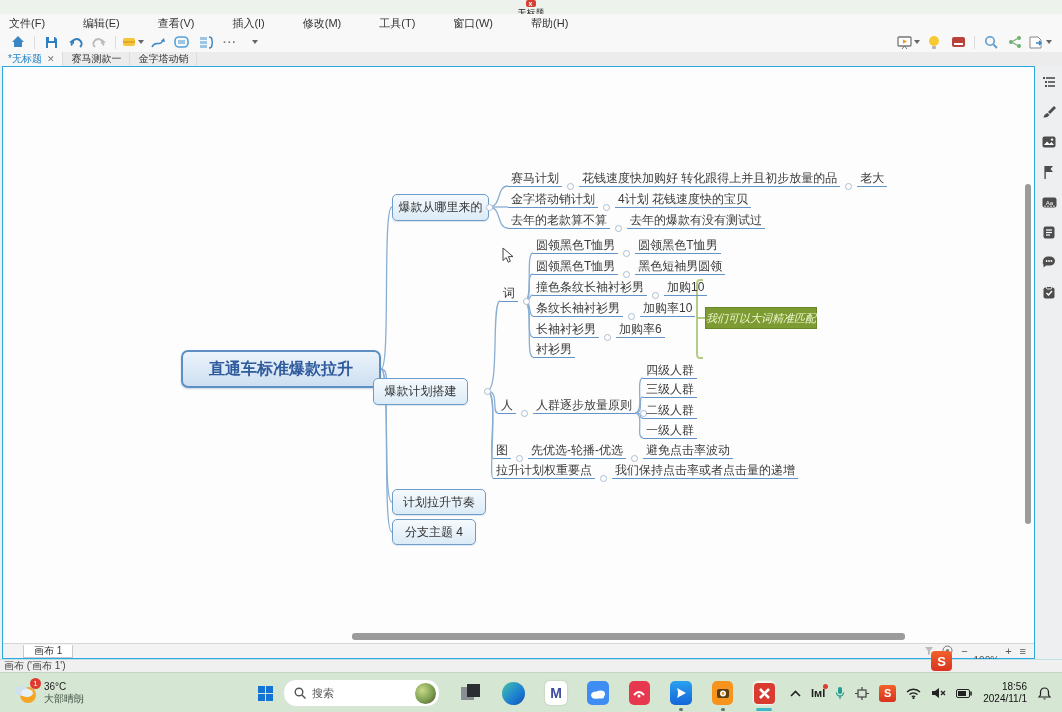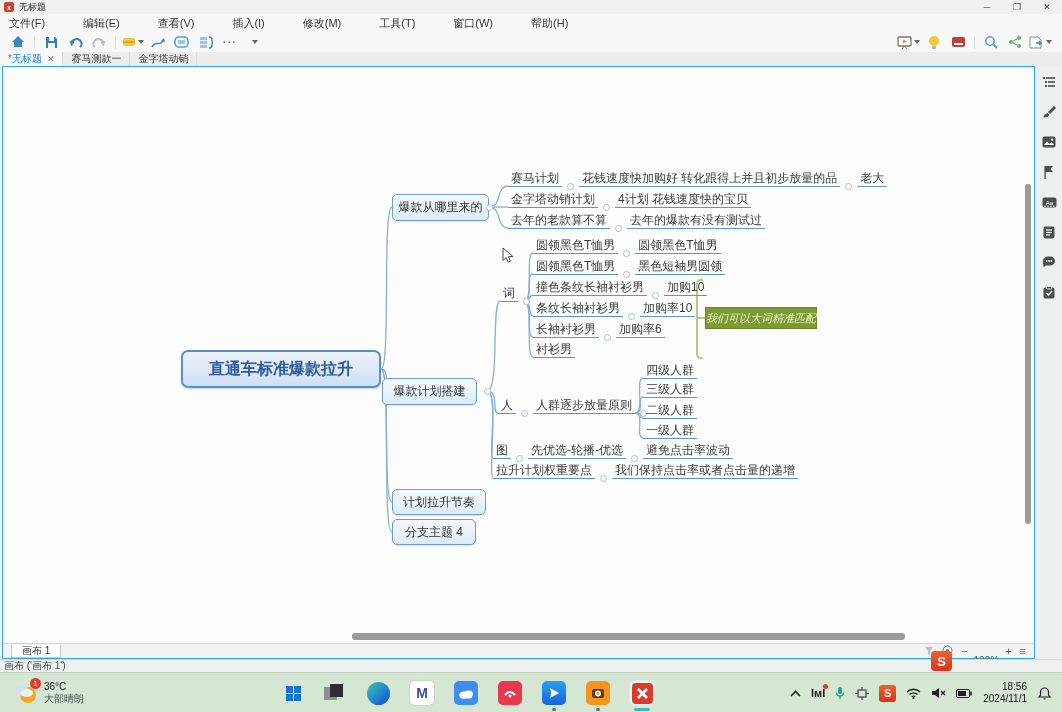--- a/index.html
+++ b/index.html
@@ -1,20 +1,20 @@
 <!DOCTYPE html>
 <html><head>
 <meta charset="utf-8">
 <style>
   html,body{margin:0;padding:0;background:#888;}
   .app{position:relative;width:1062px;height:712px;overflow:hidden;background:#f0f0f0;
        font-family:"Liberation Sans",sans-serif;color:#333;-webkit-font-smoothing:antialiased;}
   
   .titlebar{position:absolute;left:0;top:0;width:1062px;height:14px;background:#edf2ec;
-            display:flex;align-items:center;font-size:9px;color:#222;}
+            display:flex;align-items:center;font-size:9px;color:#222;flex-direction:column;}
   .titlebar .appicon{width:10px;height:10px;border-radius:2px;background:#d43f33;margin:0 5px 0 4px;
             display:flex;align-items:center;justify-content:center;color:#fff;font-size:7px;font-weight:bold;}
   .wincontrols{margin-left:auto;display:flex;height:14px;}
   .wincontrols span{width:30px;text-align:center;font-size:9px;color:#444;line-height:14px;}
   .menubar{position:absolute;left:0;top:14px;width:1062px;height:18px;background:#f8f8f8;
            display:flex;align-items:center;font-size:11px;border-bottom:1px solid #eee;}
   .menu-item{padding:0 9px;line-height:18px;}
   
   .toolbar{position:absolute;left:0;top:32px;width:1062px;height:20px;background:#f8f8f8;
            display:flex;align-items:center;border-bottom:1px solid #e4e4e4;}
@@ -46,21 +46,21 @@
        background:#fff;margin:0 5px -3px 5px;}
   .sdot{position:absolute;width:7px;height:7px;box-sizing:border-box;border:1px solid #a9bdd4;border-radius:50%;background:#fff;}
   .callout{position:absolute;box-sizing:border-box;background:#7d9b33;border:1px solid #6a8727;border-radius:0;
            color:#eef6cf;font-size:11px;font-style:italic;display:flex;align-items:center;justify-content:center;white-space:nowrap;}
   .vthumb{position:absolute;left:1022px;top:117px;width:6px;height:340px;background:#9b9b9b;border-radius:3px;}
   .hthumb{position:absolute;left:349px;top:566px;width:553px;height:7px;background:#9b9b9b;border-radius:3px;}
   .cursor{position:absolute;left:499px;top:180px;}
   
   .sheetbar{position:absolute;left:0;bottom:0;width:1031px;height:14px;background:#f3f3f3;border-top:1px solid #d5d5d5;
             display:flex;align-items:center;font-size:10px;}
-  .sheettab{background:#fff;border:1px solid #c9c9c9;border-top:none;padding:0 10px;height:12px;line-height:12px;margin-left:8px;}
+  .sheettab{background:#fff;border:1px solid #c9c9c9;border-top:none;padding:0 10px;height:12px;line-height:12px;margin-left:20px;}
   .zoomctl{margin-left:auto;display:flex;align-items:center;color:#555;margin-right:4px;font-size:11px;}
   .zoomctl .zbtn{padding:0 4px;}
   .zoomlevel{font-size:10px;padding:0 2px;margin-top:19px;}
   
   .sidebar{position:absolute;left:1036px;top:66px;width:26px;height:593px;background:#edeff0;
            display:flex;flex-direction:column;align-items:center;padding-top:8px;box-sizing:border-box;}
   .sideicon{width:16px;height:16px;margin-bottom:14px;display:flex;align-items:center;justify-content:center;}
   
   .statusbar{position:absolute;left:0;top:659px;width:1062px;height:13px;background:#f0f0f0;
              font-size:10px;color:#444;display:flex;align-items:center;padding-left:4px;box-sizing:border-box;
@@ -267,21 +267,21 @@
           <path d="M632,346 C642,346 632,311 640,311"></path>
           <path d="M632,346 C642,346 634,330 640,330"></path>
           <path d="M632,346 C642,346 634,351 640,351"></path>
           <path d="M632,346 C642,346 632,371 640,371"></path>
         </g>
         <path d="M700,213 L697,213 Q694,213 694,217 L694,287 Q694,291 697,291 L700,291 M694,251 L702,251" stroke="#b5cc85" stroke-width="2" fill="none"></path>
       </svg>
       <div>
           <div class="mnode central" style="left: 178px; top: 283px; width: 200px; height: 38px;">直通车标准爆款拉升</div>
           <div class="mnode box" style="left: 389px; top: 127px; width: 97px; height: 27px;">爆款从哪里来的</div>
-          <div class="mnode box" style="left: 379px; top: 311px; width: 95px; height: 27px;">爆款计划搭建</div>
+          <div class="mnode box" style="left: 370px; top: 311px; width: 95px; height: 27px;">爆款计划搭建</div>
           <div class="mnode box" style="left: 389px; top: 422px; width: 94px; height: 26px;">计划拉升节奏</div>
           <div class="mnode box" style="left: 389px; top: 452px; width: 84px; height: 26px;">分支主题 4</div>
           <div class="mrow" style="left: 505px; top: 104px;">
             <span class="ut">赛马计划</span>
             <span class="dot"></span>
             <span class="ut">花钱速度快加购好 转化跟得上并且初步放量的品</span>
             <span class="dot"></span>
             <span class="ut">老大</span>
           </div>
           <div class="mrow" style="left: 505px; top: 125px;">
@@ -476,20 +476,28 @@
       </span>
     </div>
     <span class="startbtn">
       <span class="winlogo">
           <i></i>
           <i></i>
           <i></i>
           <i></i>
         </span>
       </span>
+    <div class="searchpill">
+      <svg width="12" height="12" style="margin-right:6px;">
+          <circle cx="5" cy="5" r="3.8" stroke="#555" stroke-width="1.4" fill="none"></circle>
+          <path d="M8 8 L11.5 11.5" stroke="#555" stroke-width="1.5"></path>
+        </svg>
+      <span>搜索</span>
+      <span class="foodicon"></span>
+    </div>
     <span class="tkicon">
       <svg width="22" height="20">
           <rect x="1" y="4" width="13" height="13" fill="#8a8f94"></rect>
           <rect x="7" y="1" width="13" height="13" fill="#2b2f33"></rect>
         </svg>
       </span>
     <span class="tkicon">
       <span style="width:23px;height:23px;border-radius:50%;background:linear-gradient(135deg,#45c3a8,#1b7fd4 60%,#1250a8);display:block;"></span>
       </span>
     <span class="tkicon" style="background:#fff;box-shadow:0 0 2px rgba(0,0,0,.2);">

